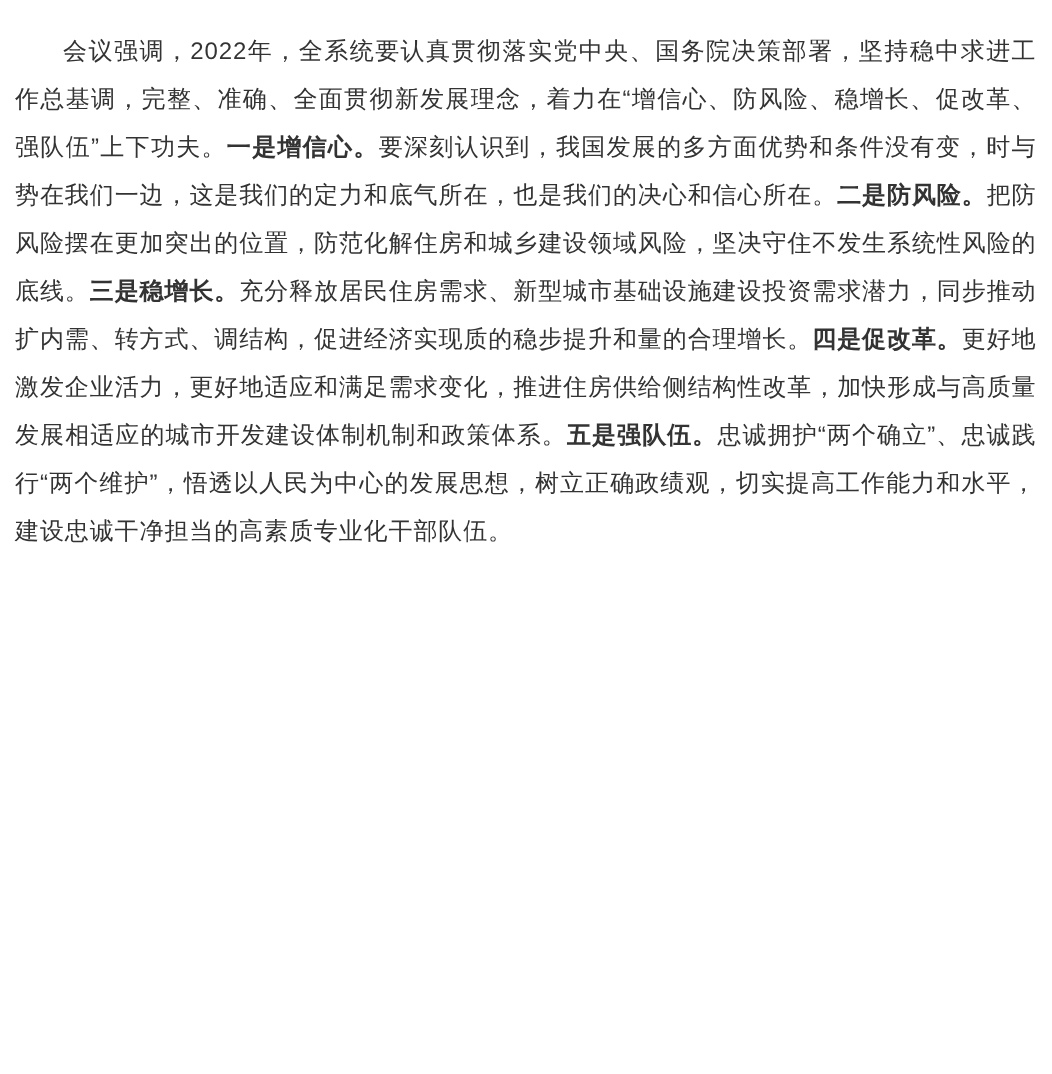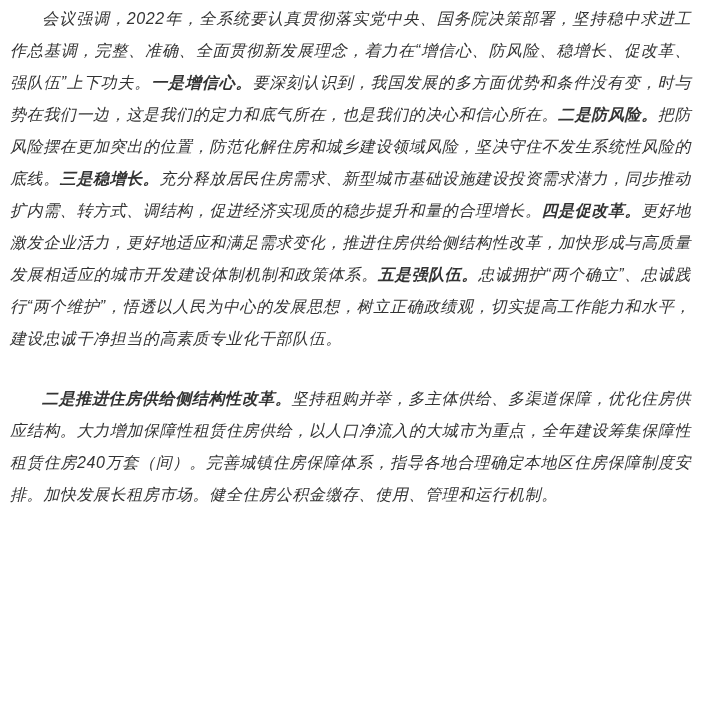--- a/index.html
+++ b/index.html
@@ -8,26 +8,25 @@
     background: #ffffff;
   }
   body {
     width: 701px;
     height: 716px;
     overflow: hidden;
     font-family: "Liberation Sans", "DejaVu Sans", sans-serif;
     color: #333333;
   }
   .doc {
-    padding: 3px 10px 0 10px;
+    padding: 19px 10px 0 10px;
     font-size: 16px;
     line-height: 32px;
     letter-spacing: 0.6px;
     text-align: justify;
-    font-style: italic;
   }
   .doc p {
     margin: 0;
     text-indent: 2em;
   }
   .doc p.gap {
     margin-top: 28px;
   }
   .b {
     font-weight: 700;
@@ -37,17 +36,14 @@
 <body style="background: rgb(255, 255, 255); color: rgb(51, 51, 51);">
 
 <div class="doc">
 
   <p>
     <span>会议强调，2022年，全系统要认真贯彻落实党中央、国务院决策部署，坚持稳中求进工作总基调，完整、准确、全面贯彻新发展理念，着力在“增信心、防风险、稳增长、促改革、强队伍”上下功夫。</span><span class="b">一是增信心。</span><span>要深刻认识到，我国发展的多方面优势和条件没有变，时与势在我们一边，这是我们的定力和底气所在，也是我们的决心和信心所在。</span><span class="b">二是防风险。</span><span>把防风险摆在更加突出的位置，防范化解住房和城乡建设领域风险，坚决守住不发生系统性风险的底线。</span><span class="b">三是稳增长。</span><span>充分释放居民住房需求、新型城市基础设施建设投资需求潜力，同步推动扩内需、转方式、调结构，促进经济实现质的稳步提升和量的合理增长。</span><span class="b">四是促改革。</span><span>更好地激发企业活力，更好地适应和满足需求变化，推进住房供给侧结构性改革，加快形成与高质量发展相适应的城市开发建设体制机制和政策体系。</span><span class="b">五是强队伍。</span><span>忠诚拥护“两个确立”、忠诚践行“两个维护”，悟透以人民为中心的发展思想，树立正确政绩观，切实提高工作能力和水平，建设忠诚干净担当的高素质专业化干部队伍。</span>
   </p>
 
 
 
-  <p class="gap">
-    <span class="b">二是推进住房供给侧结构性改革。</span><span>坚持租购并举，多主体供给、多渠道保障，优化住房供应结构。大力增加保障性租赁住房供给，以人口净流入的大城市为重点，全年建设筹集保障性租赁住房240万套（间）。完善城镇住房保障体系，指导各地合理确定本地区住房保障制度安排。加快发展长租房市场。健全住房公积金缴存、使用、管理和运行机制。</span>
-  </p>
 
 </div>
 
 </body></html>

